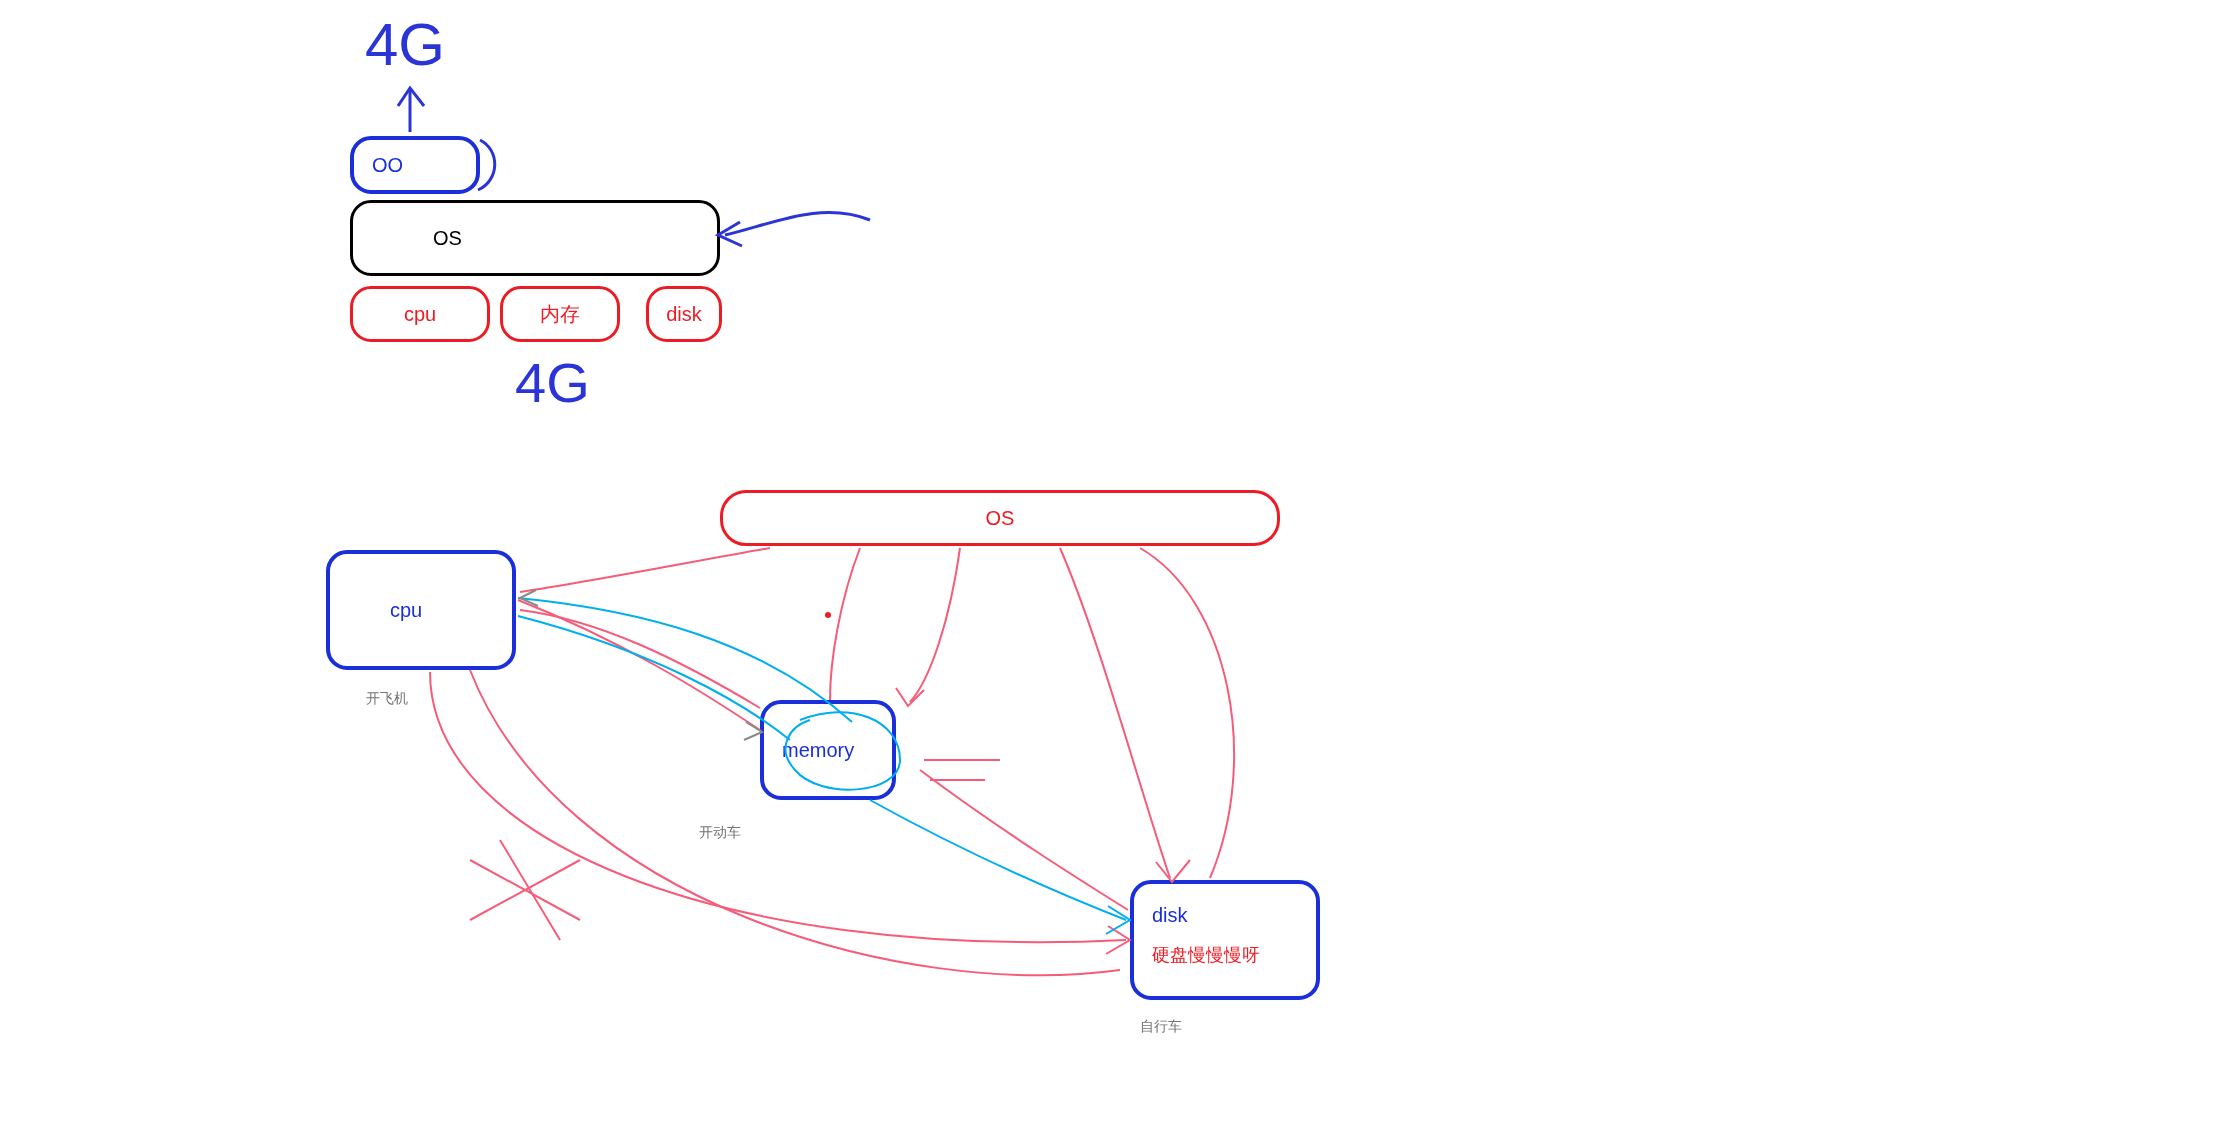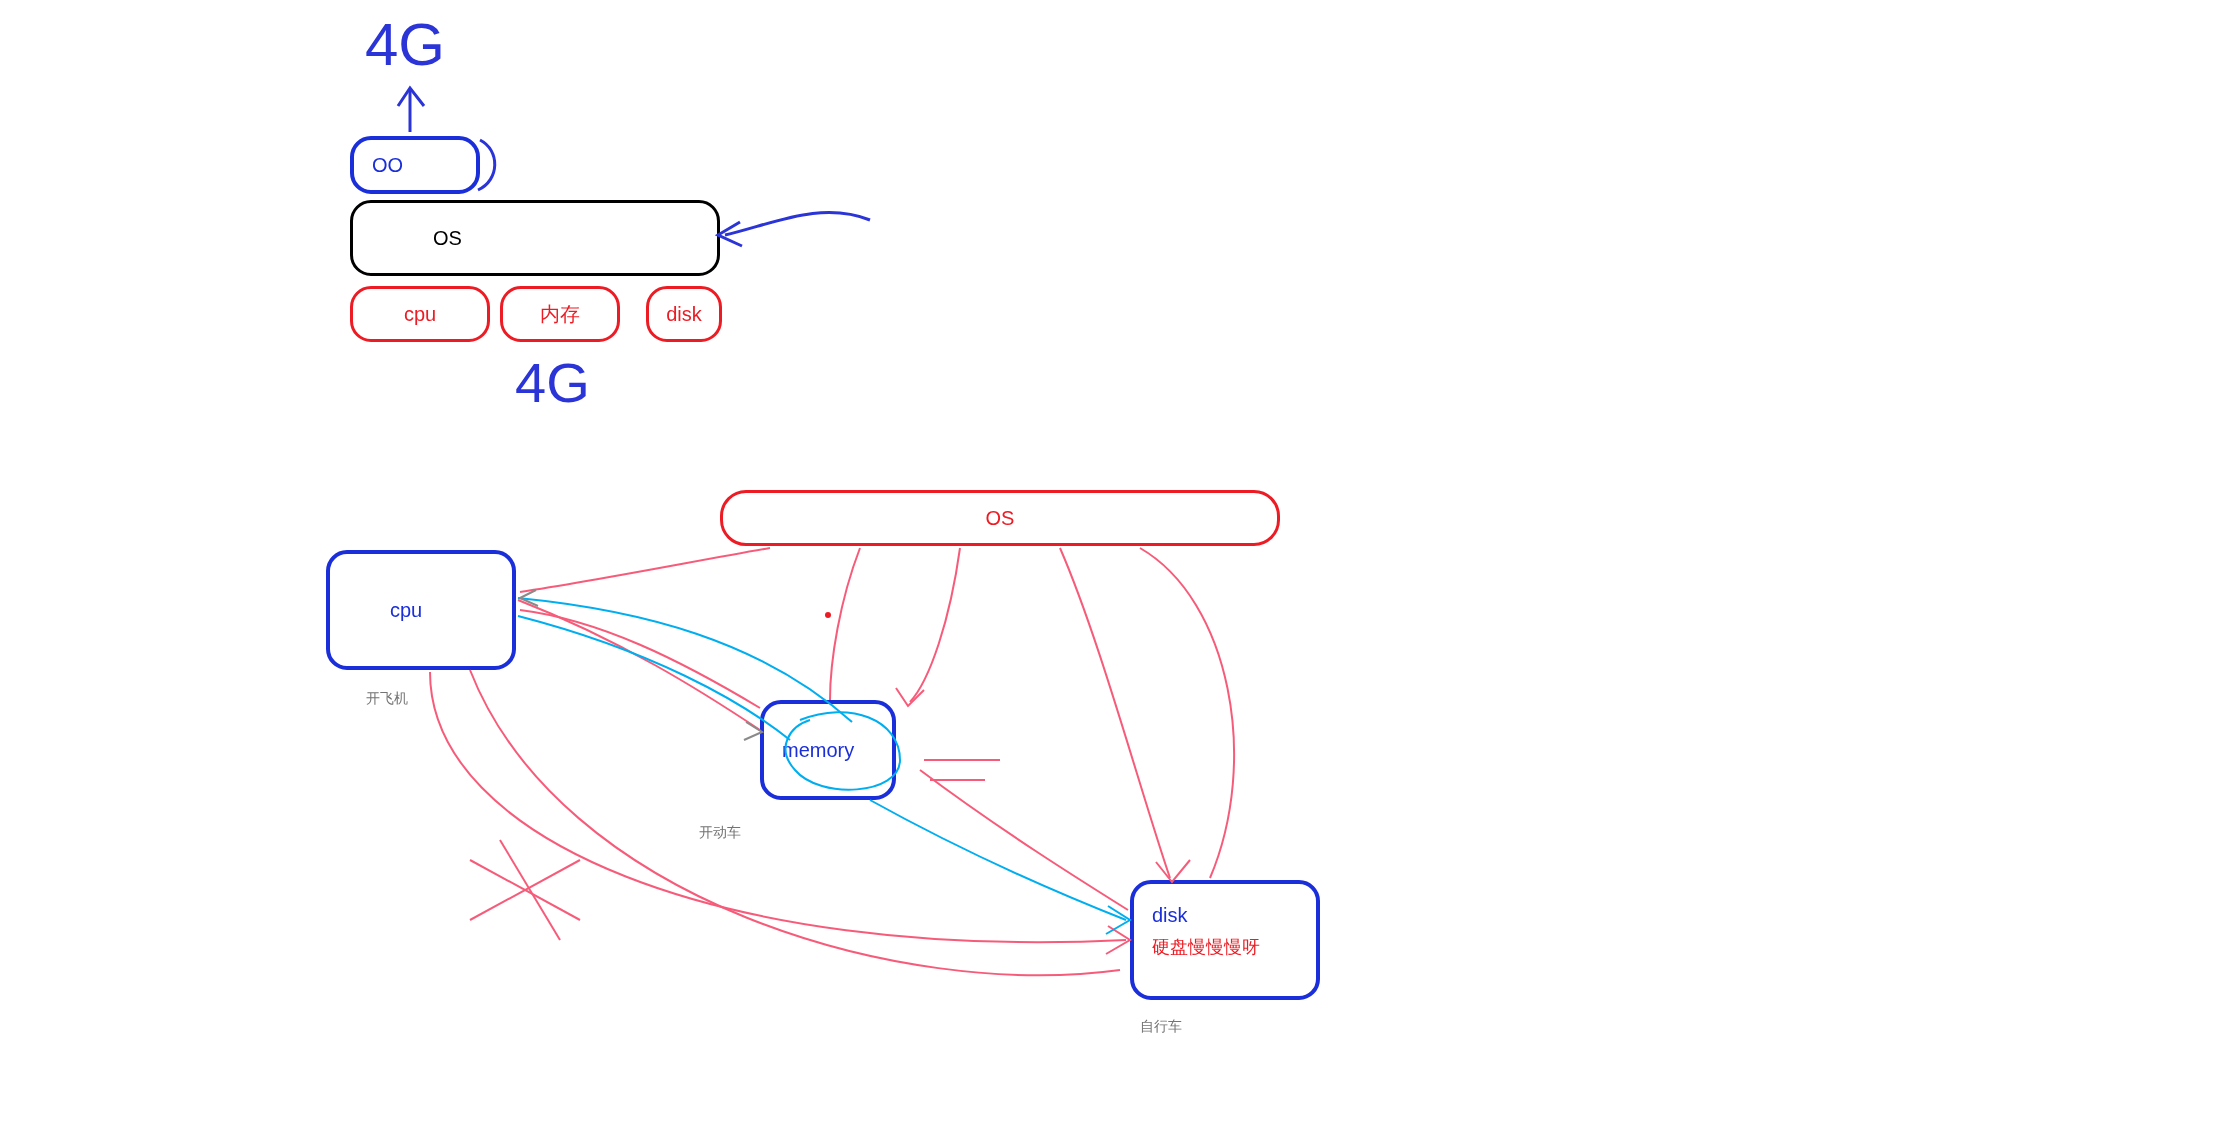--- a/index.html
+++ b/index.html
@@ -33,21 +33,21 @@
     background: transparent;
   }
   .box.blue  { border: 4px solid #1a2fd9; color: #1a2fd9; }
   .box.red   { border: 3px solid #ed1c24; color: #ed1c24; }
   .box.black { border: 3px solid #000000; color: #000000; }
   .box .lbl { padding: 0 18px; }
   .disk-inner {
     color: #ed1c24;
     font-size: 18px;
     padding-left: 18px;
-    margin-top: 8px;
+    margin-top: 16px;
   }
   .scribble {
     position: absolute;
     color: #2b34d6;
     font-family: "Comic Sans MS", cursive, sans-serif;
     font-weight: 400;
   }
   .caption-red {
     position: absolute;
     color: #737373;

